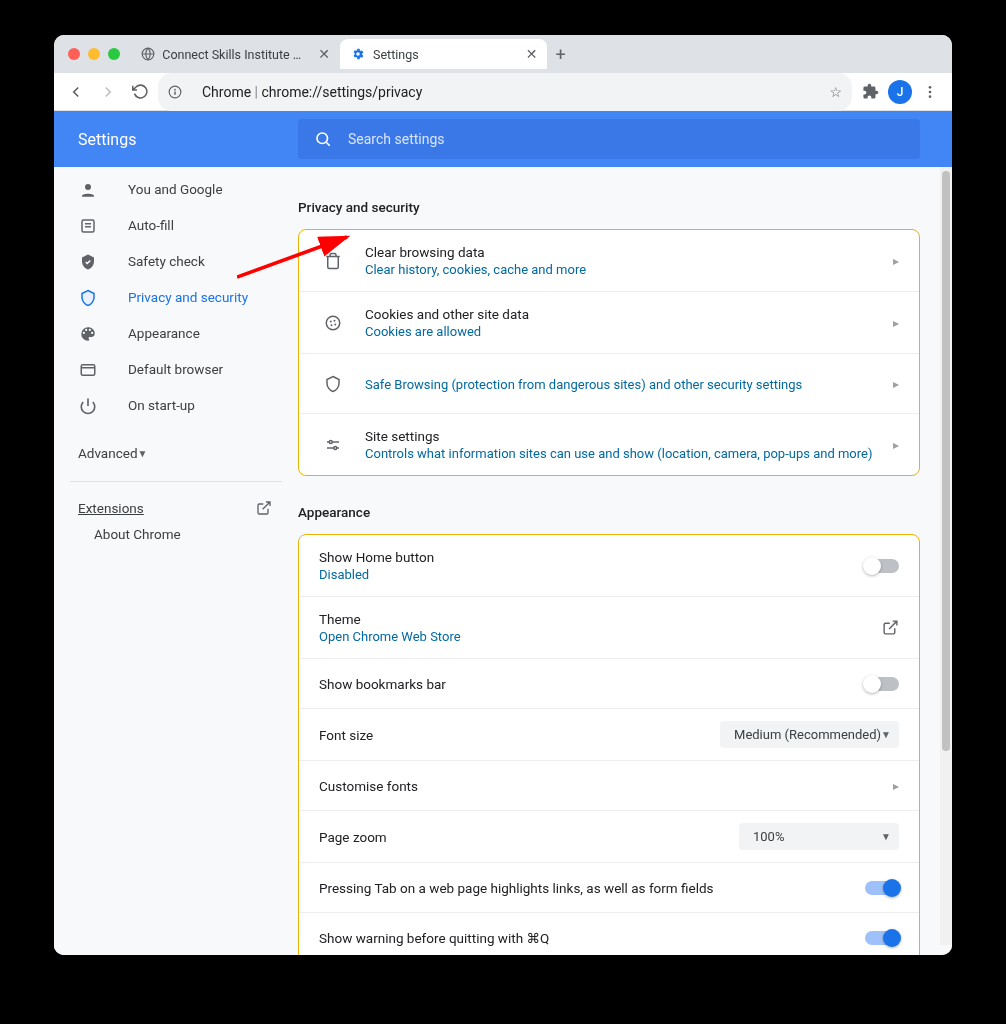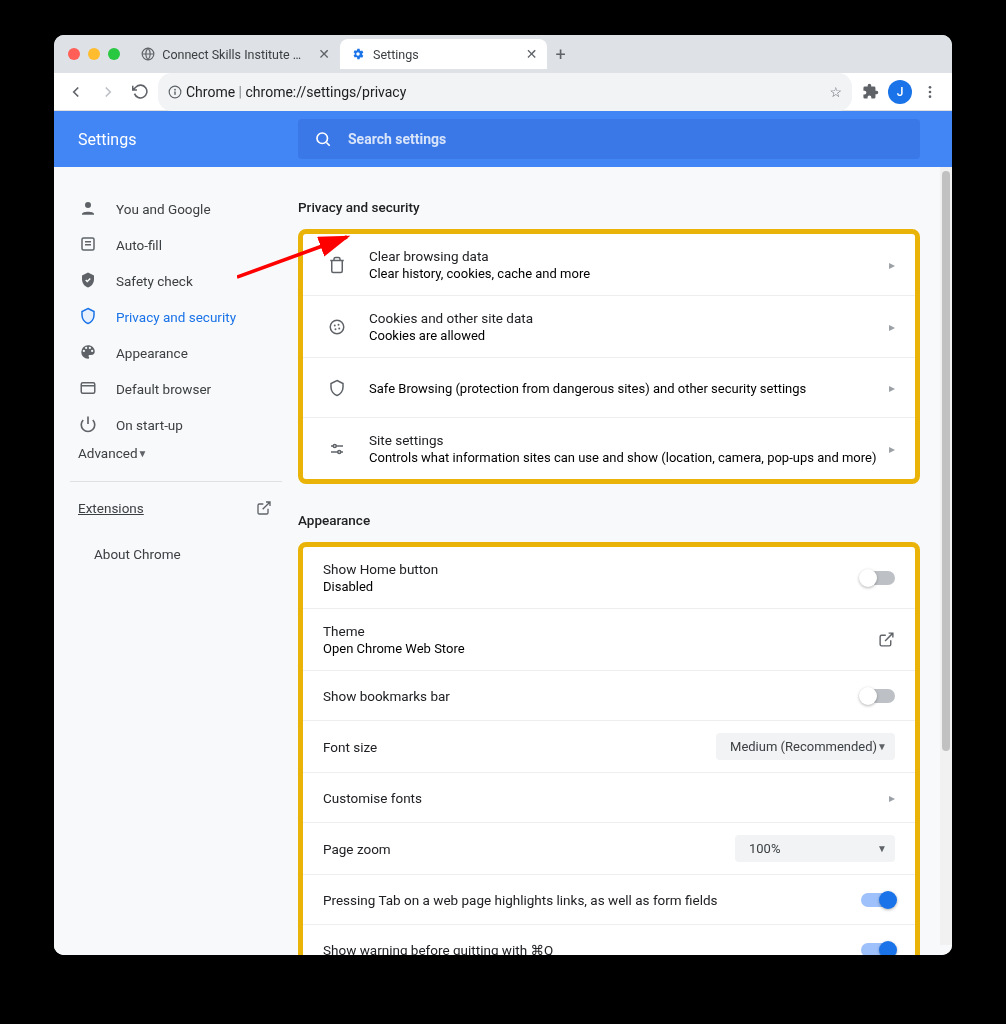--- a/index.html
+++ b/index.html
@@ -13,49 +13,49 @@
   .tab { height: 30px; display: flex; align-items: center; padding: 0 10px; border-radius: 8px 8px 0 0; font-size: 12.5px; color:#3c4043; gap:7px; max-width: 210px; position:relative; z-index:1;}
   .tab.bg { background: #dee1e6; }
   .tab.active { background: #fff; }
   .tab .favicon { width:16px; height:16px; display:flex; align-items:center; justify-content:center; }
   .tab .close { color:#5f6368; font-size:14px; margin-left:4px; cursor:pointer;}
   .newtab { padding:0 8px; color:#5f6368; font-size:18px; cursor:pointer;}
   
   .toolbar { height: 38px; background:#fff; display:flex; align-items:center; padding: 0 8px; border-bottom:1px solid #e0e0e0; gap:4px;}
   .toolbtn { width:28px; height:28px; display:flex; align-items:center; justify-content:center; color:#5f6368; border-radius:50%; cursor:pointer;}
   .toolbtn.disabled{color:#bdc1c6;}
-  .omnibox { flex:1; height:38px; background:#f1f3f4; border-radius:14px; display:flex; align-items:center; padding:12px 10px; font-size:14px; color:#5f6368; gap:4px;}
+  .omnibox { flex:1; height:38px; background:#f1f3f4; border-radius:14px; display:flex; align-items:center; padding:12px 10px; font-size:14px; color:#5f6368; gap:20px;}
   .omnibox .url { color:#202124; }
   .omnibox .url .dim{color:#80868b;}
   .avatar { width:24px; height:24px; border-radius:50%; background:#1a73e8; color:#fff; display:flex; align-items:center;justify-content:center; font-size:12px; font-weight:500;}
   
   .bluebar { background:#4285f4; height:56px; display:flex; align-items:center; position:relative;}
   .settings-title { color:#fff; font-size:16px; font-weight:400; padding-left:24px; width:244px;}
   .searchbox { flex:1; margin-right:32px; height:40px; background:#3b78e7; border-radius:4px; display:flex; align-items:center; padding:0 16px; color:#fff; gap:16px;}
-  .searchbox input { background:transparent; border:none; outline:none; color:#0f172a; font-size:14px; flex:1;font-weight:bold;}
+  .searchbox input { background:transparent; border:none; outline:none; color:#0f172a; font-size:14px; flex:1;}
   .searchbox input::placeholder{color:rgba(255,255,255,0.8);}
   
   .content { display:flex; height: calc(100% - 132px); background:#f8f9fa; position:relative;}
   .sidebar { width:244px; background:#f8f9fa; padding-top:14px; font-size:13.5px; color:#3c4043;}
-  .side-item { height:36px; display:flex; align-items:flex-end; padding-left:24px; gap:18px; cursor:pointer;}
+  .side-item { height:36px; display:flex; align-items:flex-start; padding-left:24px; gap:30px; cursor:pointer;}
   .side-item .icon { width:20px; display:flex; align-items:center; justify-content:center; color:#5f6368;}
   .side-item.active { color:#1a73e8;}
   .side-item.active .icon{color:#1a73e8;}
   .side-sep { height:1px; background:#e0e0e0; margin:8px 16px 8px 16px;}
   .side-adv { display:flex; align-items:center; justify-content:flex-start; padding:0 26px 0 24px; height:40px; cursor:pointer;}
   .side-ext { display:flex; align-items:center; justify-content:space-between; padding:0 26px 0 24px; height:36px; cursor:pointer;text-decoration:underline;}
   .main { flex:1; overflow-y:auto; padding: 20px 32px 40px 0;}
   .section-title { font-size:13.5px; color:#202124; font-weight:500; margin:12px 0 14px 0;}
-  .card { background:#fff; border:5px solid #eab308; border-radius:8px; overflow:hidden;}
+  .card { background:#fff; border:1px solid #eab308; border-radius:8px; overflow:hidden;}
   .row { display:flex; align-items:center; padding:14px 20px; border-bottom:1px solid #eee; min-height:60px; cursor:pointer; position:relative;}
   .row:last-child{border-bottom:none;}
   .row .ricon{ width:28px; color:#5f6368; display:flex; align-items:center; justify-content:center; margin-right:18px;}
   .row .rtext { flex:1; }
   .row .rtitle { font-size:13.5px; color:#202124; }
-  .row .rsub { font-size:13px; color:#000000; margin-top:2px;}
+  .row .rsub { font-size:13px; color:#0369a1; margin-top:2px;}
   .row .chev { color:#9aa0a6; font-size:12px;}
   .row.slim{min-height:50px; padding:12px 20px;}
   
   .dropdown { background:#f1f3f4; border-radius:4px; padding:6px 8px 6px 14px; font-size:13px; color:#3c4043; display:flex; align-items:center; min-width:160px; justify-content:space-between;}
   .dropdown .dd-label{white-space:nowrap;}
   .dropdown .dd-ar{color:#5f6368; font-size:10px;}
   
   .toggle { width:34px; height:14px; border-radius:7px; background:#bdc1c6; position:relative;}
   .toggle::after{content:''; position:absolute; width:18px; height:18px; background:#fff; border-radius:50%; top:-2px; left:-2px; box-shadow:0 1px 3px rgba(0,0,0,0.3);}
   .toggle.on{background:#9ec1fb;}

